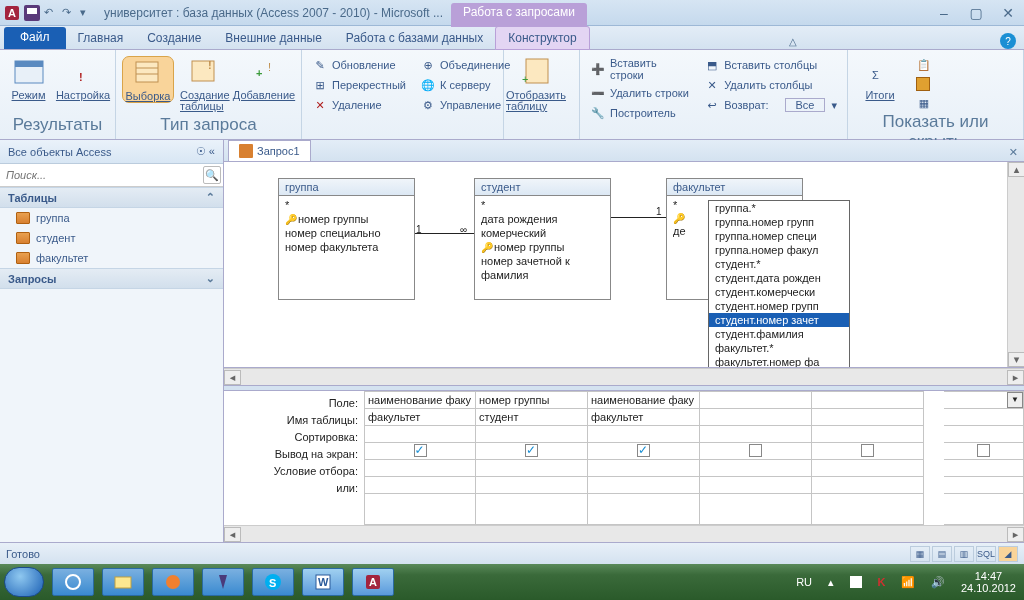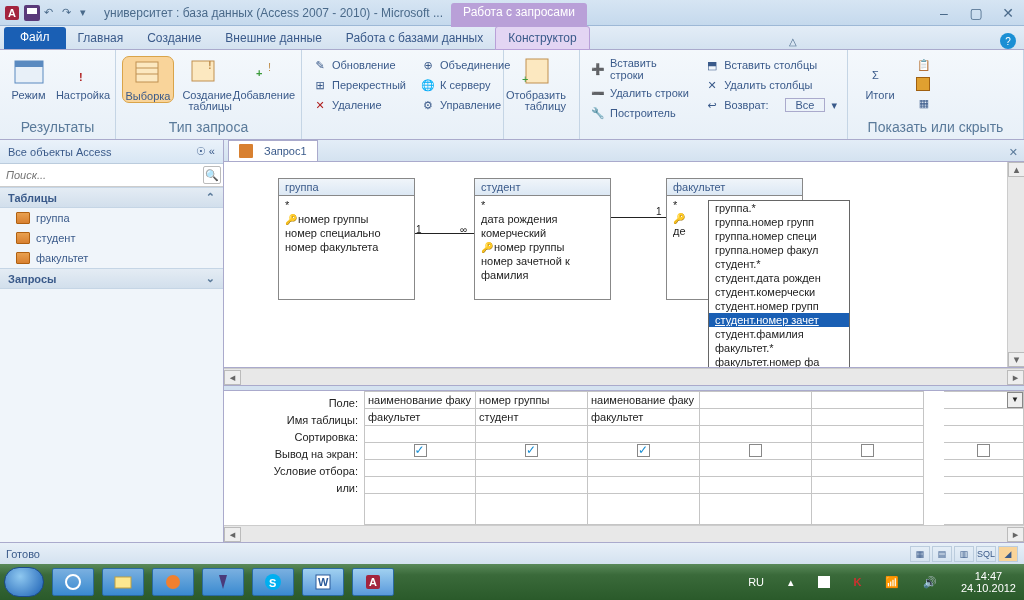--- a/index.html
+++ b/index.html
@@ -15,76 +15,76 @@
 .win-controls{margin-left:auto;display:flex;gap:8px;}
 .win-btn{width:24px;height:18px;display:flex;align-items:center;justify-content:center;color:#4a6a8a;cursor:pointer;font-size:14px;}
 .tab-row{height:24px;background:linear-gradient(#e3edf7,#d4e2f0);display:flex;align-items:flex-end;padding:0 4px;border-bottom:1px solid #aac;}
 .file-tab{background:#1a5fb4;color:#fff;height:22px;padding:3px 16px;border-radius:3px 3px 0 0;font-size:12px;cursor:pointer;}
 .tab-item{padding:4px 12px;color:#3a5a8a;cursor:pointer;font-size:12px;}
 .tab-item.active{background:#fff;border:1px solid #aac;border-bottom:1px solid #fff;border-radius:3px 3px 0 0;margin-bottom:-1px;}
 .help-btn{margin-left:auto;width:16px;height:16px;border-radius:50%;background:#1a8fd4;color:#fff;display:flex;align-items:center;justify-content:center;font-size:10px;margin-right:4px;}
 .ribbon{height:90px;background:linear-gradient(#f4f8fc,#e8f0f8);border-bottom:1px solid #aac;display:flex;}
 .rgroup{border-right:1px solid #c5d5e5;padding:2px 6px;display:flex;flex-direction:column;justify-content:space-between;}
 .rgroup-content{display:flex;gap:6px;align-items:flex-start;padding-top:4px;flex:1;}
-.rgroup-label{text-align:center;color:#5a7a9a;font-size:14px;padding-bottom:2px;}
+.rgroup-label{text-align:center;color:#5a7a9a;font-size:17px;padding-bottom:2px;}
 .big-btn{display:flex;flex-direction:column;align-items:center;width:52px;cursor:pointer;gap:2px;}
 .big-btn.selected{background:#f9d49a;border:1px solid #d9a44a;border-radius:7px;}
 .big-ico{width:32px;height:32px;display:flex;align-items:center;justify-content:center;}
-.big-lbl{text-align:right;color:#3a5a8a;line-height:11px;}
+.big-lbl{text-align:left;color:#3a5a8a;line-height:11px;text-decoration:underline;}
 .small-btn-col{display:flex;flex-direction:column;gap:2px;}
 .small-btn{display:flex;align-items:center;gap:4px;padding:1px 4px;cursor:pointer;color:#3a5a8a;}
 .sm-ico{width:16px;height:16px;display:flex;align-items:center;justify-content:center;flex-shrink:0;}
 .workspace{height:402px;display:flex;}
 .nav-pane{width:224px;border-right:1px solid #aac;background:#f0f5fa;display:flex;flex-direction:column;position:relative;}
 .nav-header{height:24px;background:linear-gradient(#eaf2fa,#d8e6f4);display:flex;align-items:center;padding:0 8px;border-bottom:1px solid #bcd;color:#3a5a8a;font-size:12px;}
 .nav-header .exp{margin-left:auto;}
 .search-row{display:flex;align-items:center;padding:2px;border-bottom:1px solid #ccc;background:#fff;}
 .search-row input{flex:1;border:none;padding:2px 4px;font-style:italic;color:#888;outline:none;}
 .search-row .sicon{width:18px;height:18px;border:1px solid #bbb;border-radius:2px;display:flex;align-items:center;justify-content:center;color:#888;cursor:pointer;}
 .nav-section{background:linear-gradient(#e4ecf4,#d2dfec);padding:3px 8px;border-top:1px solid #c5d5e5;border-bottom:1px solid #c5d5e5;display:flex;align-items:center;color:#3a5a8a;font-weight:bold;}
 .nav-section .chev{margin-left:auto;color:#5a7a9a;}
 .nav-item{display:flex;align-items:center;gap:6px;padding:4px 16px;cursor:pointer;color:#3a5a8a;}
 .tbl-ico{width:14px;height:12px;background:linear-gradient(#e8a050,#d88030);border:1px solid #b06010;border-radius:1px;}
 .main-area{flex:1;display:flex;flex-direction:column;background:#e8e8e8;}
 .doc-tabs{height:22px;background:linear-gradient(#e3edf7,#d4e2f0);display:flex;align-items:flex-end;border-bottom:1px solid #aac;}
-.doc-tab{background:#fff;border:1px solid #aac;border-bottom:none;padding:3px 10px;margin-left:4px;display:flex;align-items:center;gap:11px;color:#3a5a8a;}
+.doc-tab{background:#fff;border:1px solid #aac;border-bottom:none;padding:3px 10px;margin-left:4px;display:flex;align-items:center;gap:4px;color:#3a5a8a;}
 .doc-tab .qico{width:14px;height:14px;background:#d88030;border-radius:1px;}
 .doc-close{margin-left:auto;padding:2px 6px;cursor:pointer;color:#5a7a9a;}
 .design-surface{height:206px;background:#fff;position:relative;overflow:hidden;border-bottom:1px solid #aac;}
 .tbl-box{position:absolute;border:1px solid #888;background:#fff;min-width:130px;}
 .tbl-box-hdr{background:linear-gradient(#f0f5fa,#dce8f4);padding:2px 6px;border-bottom:1px solid #888;color:#3a5a8a;}
 .tbl-box-body{padding:2px 4px;}
 .tbl-fld{display:flex;align-items:center;gap:3px;padding:1px 2px;color:#222;white-space:nowrap;}
 .key-ico{width:10px;height:10px;color:#c09020;font-size:10px;}
 .rel-line{position:absolute;background:#222;height:1px;}
 .rel-lbl{position:absolute;font-size:10px;color:#222;}
 .dropdown-list{position:absolute;background:#fff;border:1px solid #666;z-index:10;min-width:142px;}
 .dd-item{padding:1px 6px;color:#222;white-space:nowrap;cursor:pointer;}
-.dd-item.sel{background:#1a5fb4;color:#fff;text-decoration:underline;}
+.dd-item.sel{background:#1a5fb4;color:#fff;}
 .scroll-h{height:17px;background:#e8e8e8;border-top:1px solid #ccc;display:flex;align-items:center;}
 .scroll-btn{width:17px;height:15px;border:1px solid #bbb;background:#eee;display:flex;align-items:center;justify-content:center;color:#666;cursor:pointer;}
 .splitter{height:6px;background:#d4e2f0;border-top:1px solid #aac;border-bottom:1px solid #aac;cursor:ns-resize;}
 .grid-area{flex:1;background:#fff;overflow:hidden;display:flex;}
 .grid-labels{width:140px;text-align:right;padding:4px 6px;}
 .grid-labels div{height:17px;line-height:17px;color:#222;}
 .grid-cols{flex:1;display:flex;}
 .grid-col{width:112px;border:1px solid #c5c5c5;border-left:none;}
 .grid-col:first-child{border-left:1px solid #c5c5c5;}
 .grid-cell{height:17px;border-bottom:1px solid #c5c5c5;padding:0 3px;line-height:16px;overflow:hidden;white-space:nowrap;color:#222;position:relative;}
 .grid-cell.chk{text-align:center;}
 .chk-box{display:inline-block;width:13px;height:13px;border:1px solid #888;background:#fff;position:relative;top:1px;}
 .chk-box.checked::after{content:"✓";position:absolute;top:-3px;left:0;color:#1a8fd4;font-size:12px;}
 .status-bar{height:22px;background:linear-gradient(#e8f0f8,#d4e2f0);border-top:1px solid #aac;display:flex;align-items:center;padding:0 6px;color:#3a5a8a;}
 .sb-icons{margin-left:auto;display:flex;gap:2px;}
 .sb-ico{width:20px;height:16px;border:1px solid #bcd;display:flex;align-items:center;justify-content:center;cursor:pointer;font-size:9px;}
 .taskbar{height:36px;background:linear-gradient(#5a8a5a,#3a6a3a 30%,#2a5a2a);display:flex;align-items:center;padding:0 4px;gap:8px;}
 .start-orb{width:40px;height:30px;background:radial-gradient(circle at 40% 30%,#8fc8f0,#1a5fb4);border-radius:15px;border:1px solid #1a4a8a;cursor:pointer;}
 .tb-btn{width:42px;height:28px;background:linear-gradient(#7ab0e0,#3a8ad0);border:1px solid #2a6aa0;border-radius:2px;cursor:pointer;display:flex;align-items:center;justify-content:center;}
 .tb-btn.active{background:linear-gradient(#a0d0f0,#5a9adc);}
-.tray{margin-left:auto;display:flex;align-items:center;gap:24px;color:#fff;padding-right:4px;justify-content:space-between;}
+.tray{margin-left:auto;display:flex;align-items:center;gap:16px;color:#fff;padding-right:4px;justify-content:space-between;}
 .tray-time{text-align:center;line-height:12px;font-size:11px;}
 .dropdown-arrow{position:absolute;right:0;top:0;width:16px;height:16px;border:1px solid #888;background:#eee;display:flex;align-items:center;justify-content:center;font-size:8px;}
 .grid-last-col{width:80px;border:1px solid #c5c5c5;border-left:none;position:relative;}
 svg{display:block;}
 </style>
 </head>
 <body>
 
 <div class="title-bar">
   <div class="qat">

